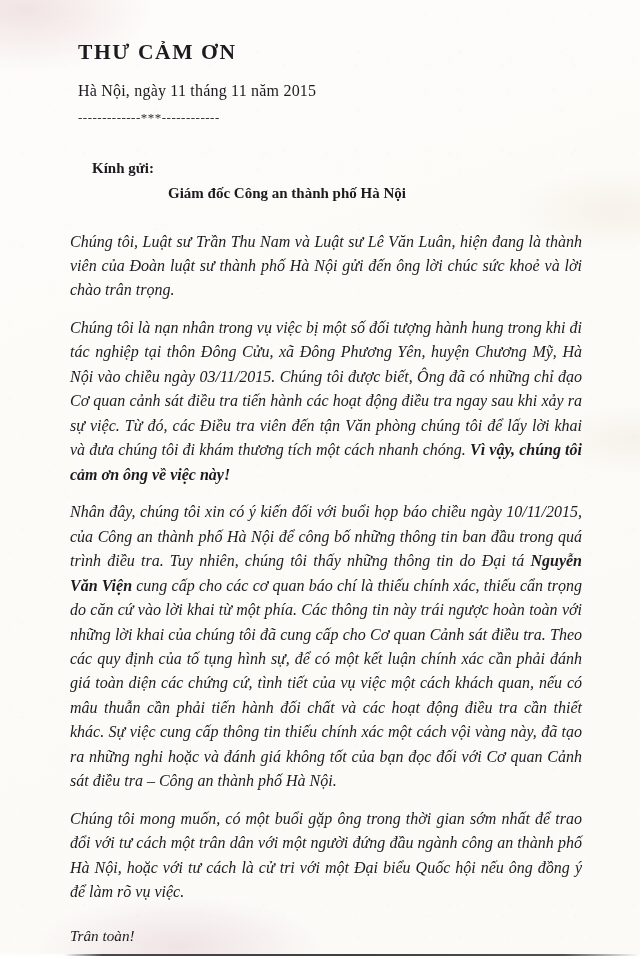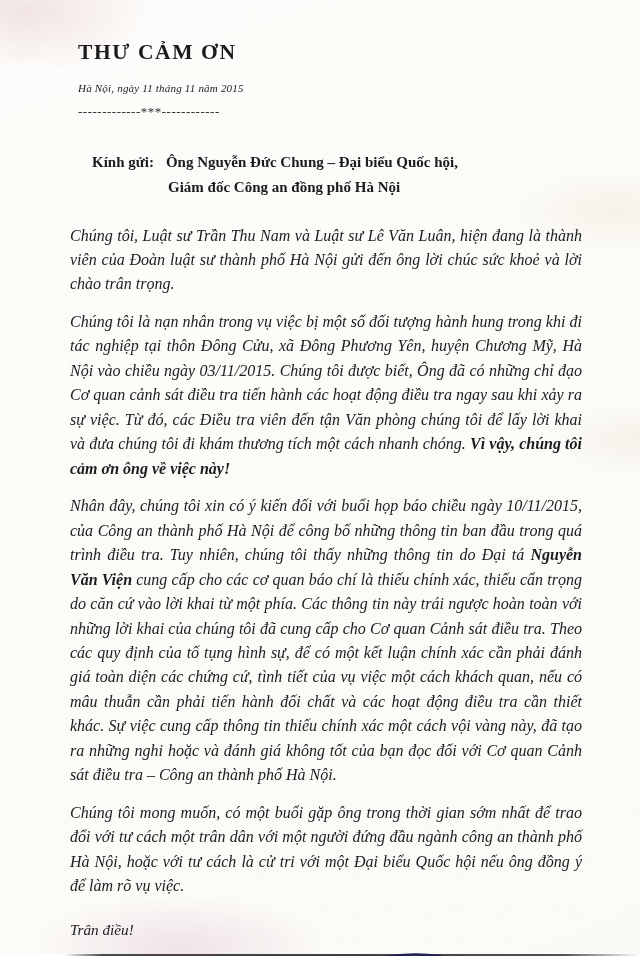--- a/index.html
+++ b/index.html
@@ -61,22 +61,21 @@
 
   .doc-title {
     font-size: 21.5px;
     font-weight: bold;
     letter-spacing: 1.6px;
     margin: 0 0 16px 8px;
     font-family: "Liberation Serif", "DejaVu Serif", serif;
   }
 
   .date-line {
-    font-style: italic;
-    font-size: 11px;
+    font-size: 16px;
     margin: 17px 0 10px 8px;
     letter-spacing: 0.2px;
   }
 
   .divider {
     font-size: 13px;
     letter-spacing: 0.5px;
     margin: 0 0 30px 8px;
     color: #2a2a2a;
     white-space: nowrap;
@@ -152,36 +151,33 @@
 
     <h1 class="doc-title">THƯ CẢM ƠN</h1>
 
     <div class="date-line">Hà Nội, ngày 11 tháng 11 năm 2015</div>
 
     <div class="divider">-------------***------------</div>
 
     <div class="recipient-block">
       <div class="recipient-row">
         <span class="recipient-label">Kính gửi:</span>
-        <span class="recipient-lines">
-          <span>Ông Nguyễn Đức Chung – Đại biểu Quốc hội,</span>
-        </span>
       </div>
-      <div class="recipient-line-2">Giám đốc Công an đồng phố Hà Nội</div>
+      <div class="recipient-line-2">Giám đốc Công an thành phố Hà Nội</div>
     </div>
 
     <div id="paragraphs">
         <div class="body-para"><span>Chúng tôi, Luật sư Trần Thu Nam và Luật sư Lê Văn Luân, hiện đang là thành viên của Đoàn luật sư thành phố Hà Nội gửi đến ông lời chúc sức khoẻ và lời chào trân trọng.</span></div>
         <div class="body-para"><span>Chúng tôi là nạn nhân trong vụ việc bị một số đối tượng hành hung trong khi đi tác nghiệp tại thôn Đông Cửu, xã Đông Phương Yên, huyện Chương Mỹ, Hà Nội vào chiều ngày 03/11/2015. Chúng tôi được biết, Ông đã có những chỉ đạo Cơ quan cảnh sát điều tra tiến hành các hoạt động điều tra ngay sau khi xảy ra sự việc. Từ đó, các Điều tra viên đến tận Văn phòng chúng tôi để lấy lời khai và đưa chúng tôi đi khám thương tích một cách nhanh chóng. </span><b>Vì vậy, chúng tôi cảm ơn ông về việc này!</b></div>
         <div class="body-para"><span>Nhân đây, chúng tôi xin có ý kiến đối với buổi họp báo chiều ngày 10/11/2015, của Công an thành phố Hà Nội để công bố những thông tin ban đầu trong quá trình điều tra. Tuy nhiên, chúng tôi thấy những thông tin do Đại tá </span><b>Nguyễn Văn Viện</b><span> cung cấp cho các cơ quan báo chí là thiếu chính xác, thiếu cẩn trọng do căn cứ vào lời khai từ một phía. Các thông tin này trái ngược hoàn toàn với những lời khai của chúng tôi đã cung cấp cho Cơ quan Cảnh sát điều tra. Theo các quy định của tố tụng hình sự, để có một kết luận chính xác cần phải đánh giá toàn diện các chứng cứ, tình tiết của vụ việc một cách khách quan, nếu có mâu thuẫn cần phải tiến hành đối chất và các hoạt động điều tra cần thiết khác. Sự việc cung cấp thông tin thiếu chính xác một cách vội vàng này, đã tạo ra những nghi hoặc và đánh giá không tốt của bạn đọc đối với Cơ quan Cảnh sát điều tra – Công an thành phố Hà Nội.</span></div>
         <div class="body-para"><span>Chúng tôi mong muốn, có một buổi gặp ông trong thời gian sớm nhất để trao đổi với tư cách một trân dân với một người đứng đầu ngành công an thành phố Hà Nội, hoặc với tư cách là cử tri với một Đại biểu Quốc hội nếu ông đồng ý để làm rõ vụ việc.</span></div>
       </div>
 
     <div class="closing">
-      <div class="closing-regards">Trân điều!</div>
+      <div class="closing-regards">Trân toàn!</div>
     </div>
 
     <div class="signature-area">
       <svg class="signature sig-left" width="120" height="62" viewBox="0 0 120 62">
         <g fill="none" stroke="#2b3470" stroke-linecap="round" stroke-linejoin="round">
           <path d="M4 40 C14 24, 26 14, 40 12 C52 11, 48 22, 38 26 C30 29, 24 24, 30 18" stroke-width="2.1"></path>
           <path d="M26 21 C36 17, 48 14, 60 13 C70 12, 78 13, 84 15" stroke-width="1.7"></path>
           <path d="M32 26 C44 23, 56 20, 68 18" stroke-width="1.4"></path>
           <path d="M2 44 C22 34, 52 20, 86 11 C98 8, 108 7, 116 7" stroke-width="2.3" stroke="#1d2452"></path>
           <path d="M10 33 C18 28, 26 25, 34 23" stroke-width="1.2"></path>

